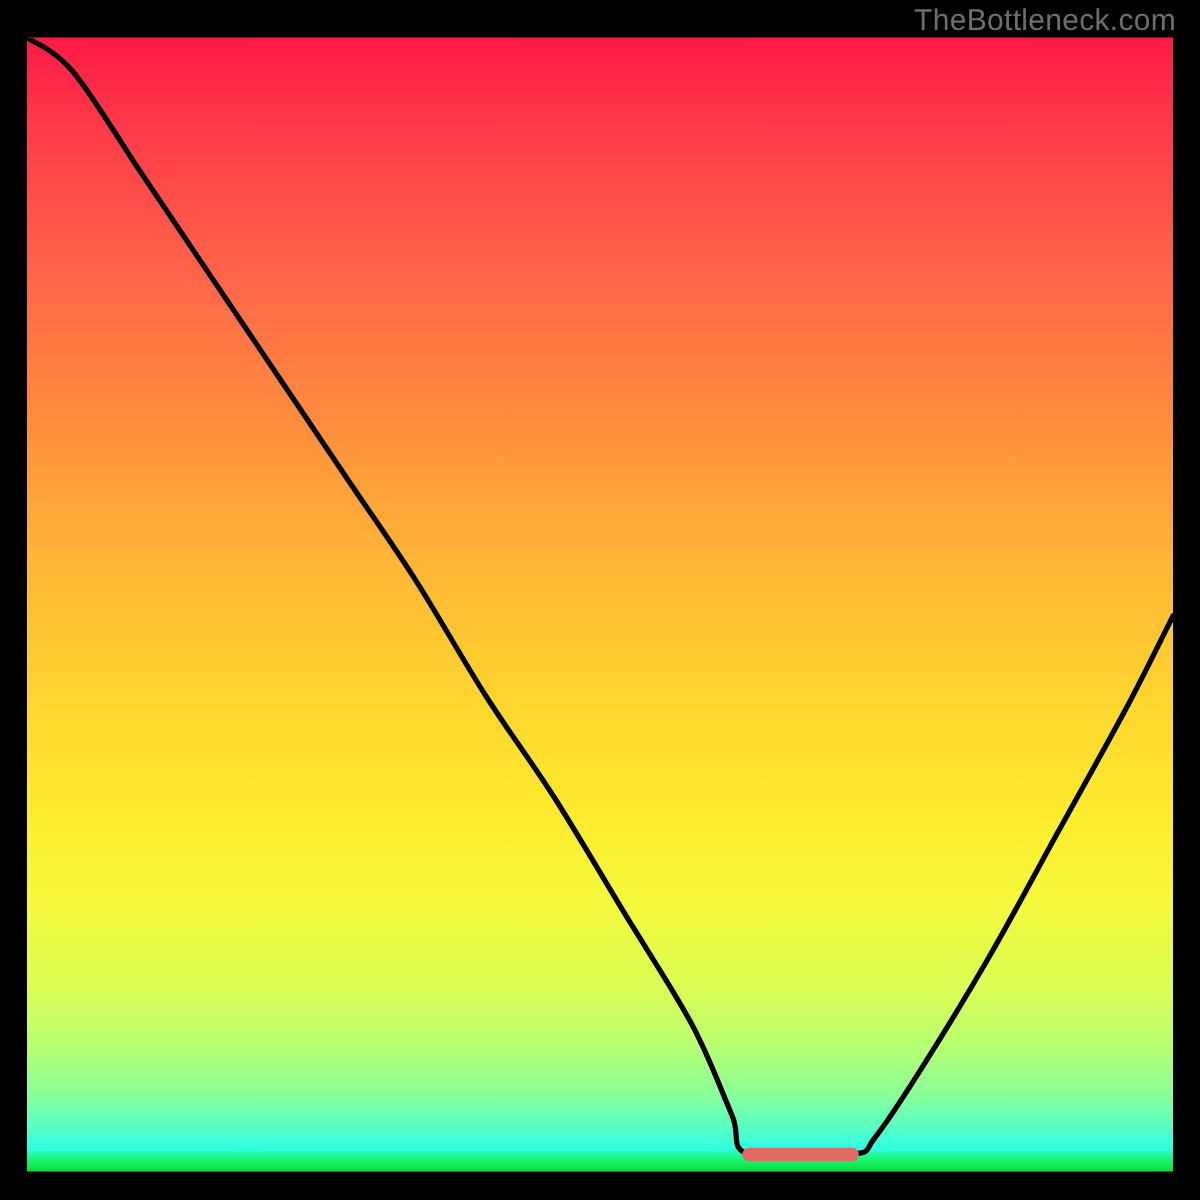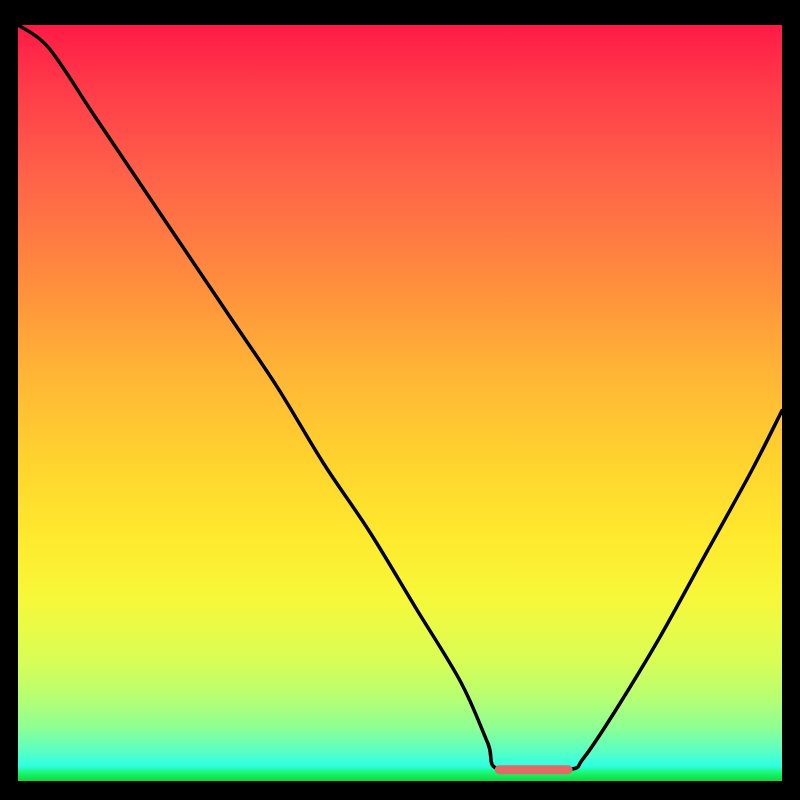--- a/index.html
+++ b/index.html
@@ -61,20 +61,21 @@
     width: 764px;
     height: 756px;
     pointer-events: none;
   }
 </style>
 </head>
 <body>
 
 <div class="frame">
 
+  <span class="watermark">TheBottleneck.com</span>
 
   <div class="plot-area">
     <svg class="curve-overlay" viewBox="0 0 764 756" preserveAspectRatio="none">
       <path d="M 0 0 C 5.093333333333334 3.7800000000000105, 17.826666666666668 7.560000000000059, 30.560000000000002 22.680000000000064 C 43.29333333333334 37.80000000000007, 61.120000000000005 68.04000000000003, 76.4 90.72000000000003 C 91.68 113.40000000000002, 106.96000000000001 136.07999999999998, 122.24000000000001 158.76 C 137.52 181.44, 152.8 204.12000000000006, 168.08 226.80000000000007 C 183.36 249.48000000000008, 198.64000000000001 272.16, 213.92000000000002 294.84000000000003 C 229.20000000000002 317.52000000000004, 244.48 338.94, 259.76 362.88 C 275.03999999999996 386.82, 290.32000000000005 414.54, 305.6 438.48 C 320.88 462.42, 336.15999999999997 482.58, 351.44 506.52 C 366.72 530.46, 382.00000000000006 556.92, 397.28000000000003 582.12 C 412.56 607.32, 431.0233333333333 635.04, 443.11999999999995 657.72 C 455.2166666666666 680.4000000000001, 463.49333333333334 703.71, 469.86 718.2 C 476.2266666666667 732.69, 467.95 740.25, 481.32 744.66 C 494.69 749.0699999999999, 536.0733333333333 746.55, 550.0799999999999 744.66 C 564.0866666666666 742.77, 557.72 742.77, 565.36 733.32 C 573 723.8700000000001, 583.1866666666667 708.12, 595.9200000000001 687.96 C 608.6533333333334 667.8000000000001, 626.48 638.82, 641.76 612.36 C 657.04 585.9, 672.32 556.9200000000001, 687.6 529.2 C 702.88 501.48, 720.7066666666666 469.98, 733.4399999999999 446.04 C 746.1733333333333 422.1, 758.9066666666666 395.64, 764 385.56" id="curvePath" fill="none" stroke="#000000" stroke-width="3.5" stroke-linecap="round"></path>
       <path d="M 481.32 744.66 L 550.0799999999999 744.66" id="flatPath" fill="none" stroke="#e36a64" stroke-width="9" stroke-linecap="round"></path>
     </svg>
   </div>
 
 </div>
 

